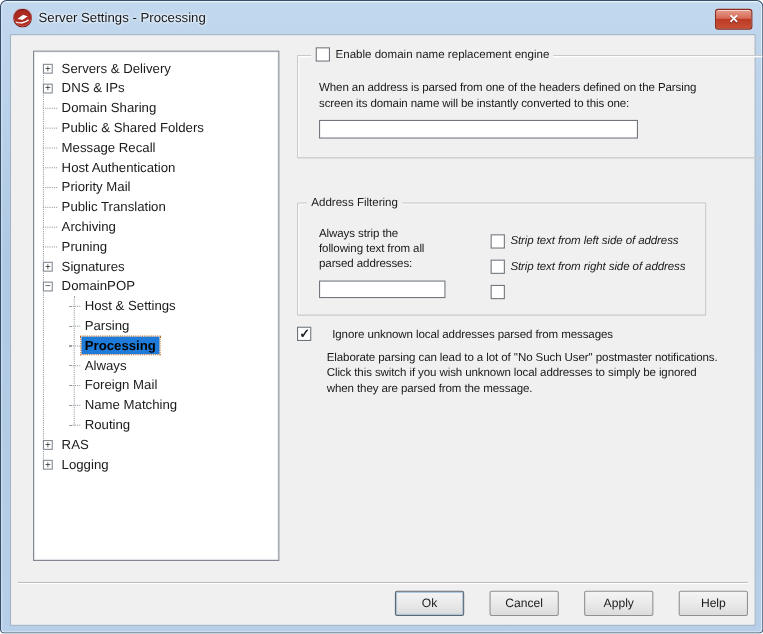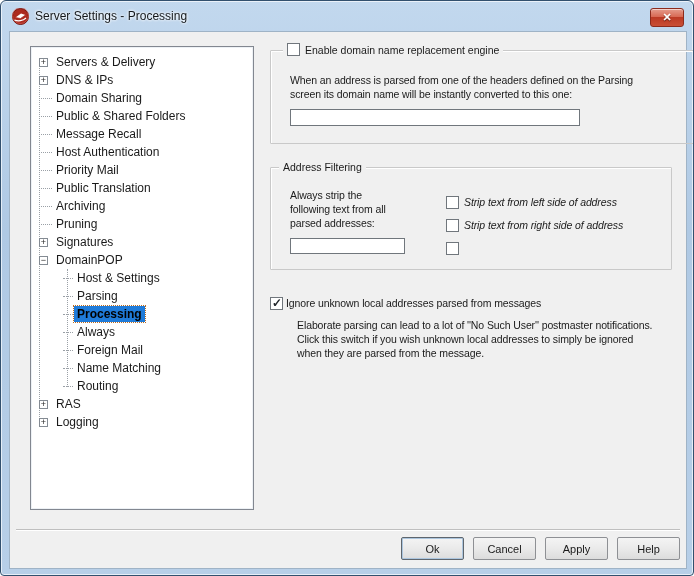--- a/index.html
+++ b/index.html
@@ -43,37 +43,37 @@
     margin-left:4px; margin-right:5px; flex:none; z-index:2;
   }
   .stub { width:13px; height:9px; border-bottom:1px dotted #9aa0a6; margin-left:4px; margin-right:1px; margin-bottom:8px; flex:none; }
   .trow.lvl1 .stub { width:10px; margin-left:0; }
   .tlabel { padding:1px 3px; }
   .tlabel.sel { background:var(--selection,#1F7BD9); color:#000000; outline:1px dotted #bb6a1e;font-weight:bold; }
   
   .rpanel-text { font-size:10.5px; color:#1A1A1A; letter-spacing:-0.1px; }
   .group { position:absolute; border:1px solid #C9C9C9; border-radius:1px; box-shadow:1px 1px 0 #fff inset; }
   .g1 { left:260px; top:18px; width:487px; height:94px; }
-  .g2 { left:260px; top:135px; width:402px; height:103px; }
+  .g2 { left:260px; top:152px; width:372px; height:103px; }
   .group-cap { position:absolute; background:#F0F0F0; padding:0 4px; display:flex; align-items:center; gap:5px; font-size:10.5px; color:#1A1A1A; }
   .g1 .group-cap { left:12px; top:-8px; }
   .g2 .group-cap { left:8px; top:-7px; }
   .cb { width:13px; height:13px; background:#fff; border:1px solid #70767c; display:inline-block; position:relative; flex:none; }
   .cb.checked::after { content:"✓"; position:absolute; left:1px; top:-2px; font-size:12px; font-weight:bold; color:#21262b; }
   .desc { position:absolute; white-space:pre-line; line-height:14px; }
   .g1 .desc { left:19px; top:22px; width:392px; }
   .txt { position:absolute; background:#fff; border:1px solid #70767c; height:17px; font-size:11px; padding:0 3px; font-family:"Liberation Sans",sans-serif; }
   .txt1 { left:19px; top:58px; width:290px; }
   .txt2 { left:19px; top:70px; width:115px; height:16px; }
   .stripLbl { left:19px; top:20px; width:140px; }
   .striprow { position:absolute; left:175px; display:flex; align-items:flex-start; gap:5px; white-space:nowrap;font-style:italic; }
-  .ignorerow { position:absolute; left:260px; top:265px; display:flex; gap:3px; }
+  .ignorerow { position:absolute; left:260px; top:265px; display:flex; align-items:center; gap:19px; }
   .ignoredesc { left:287px; top:286px; width:398px; }
   .divider { position:absolute; left:6px; right:6px; top:497px; border-top:1px solid #BFBFBF; border-bottom:1px solid #FFFFFF; }
-  .btnrow { position:absolute; top:505px; right:6px; display:flex; gap:9px; }
+  .btnrow { position:absolute; top:505px; right:6px; display:flex; gap:23px; }
   .btn {
     width:63px; height:23px; font-size:11px; color:#1A1A1A; font-family:"Liberation Sans",sans-serif;
     background:linear-gradient(180deg,#F4F4F4 0%,#EAEAEA 50%,#DCDCDC 100%);
     border:1px solid #8E9094; border-radius:2px;
   }
   .btn.default { border-color:#5E666E; box-shadow:0 0 0 1px #ADC6DE inset; }
 </style>
 </head>
 <body>
 

